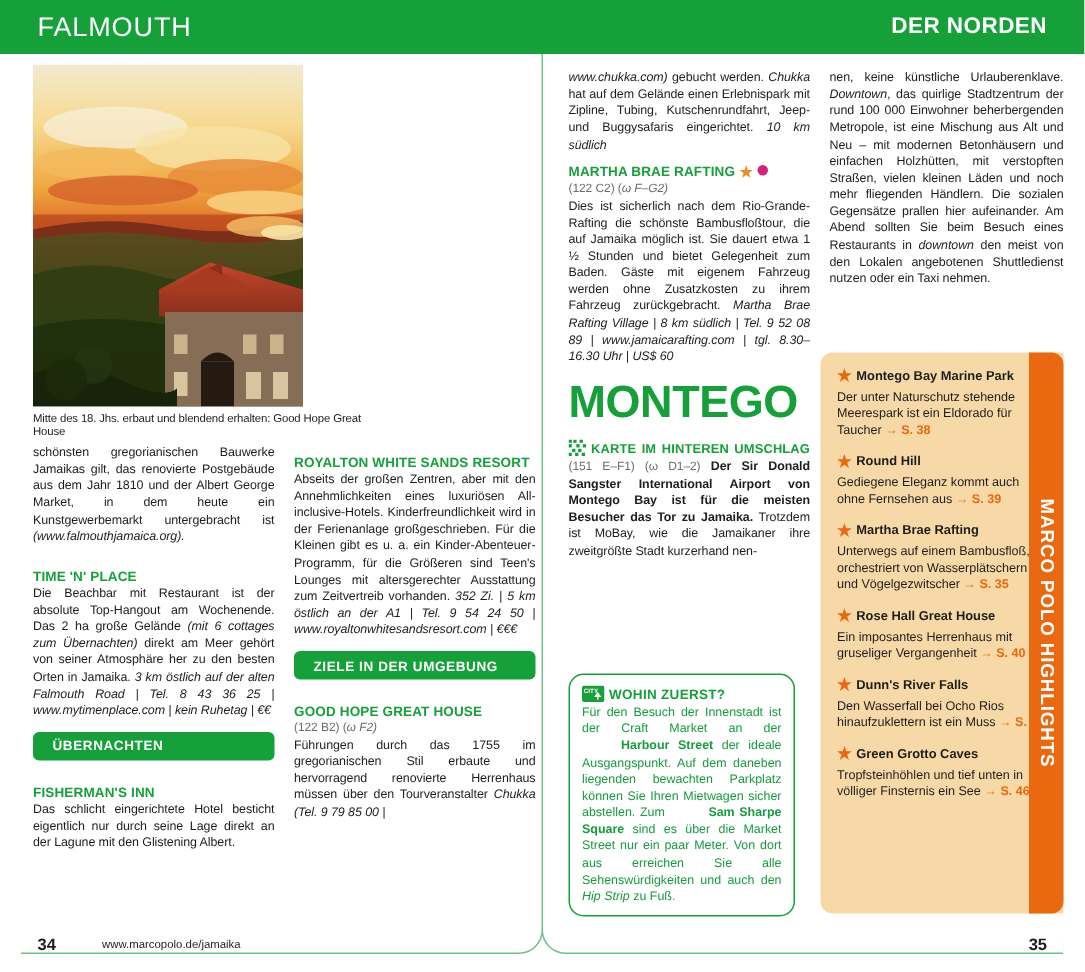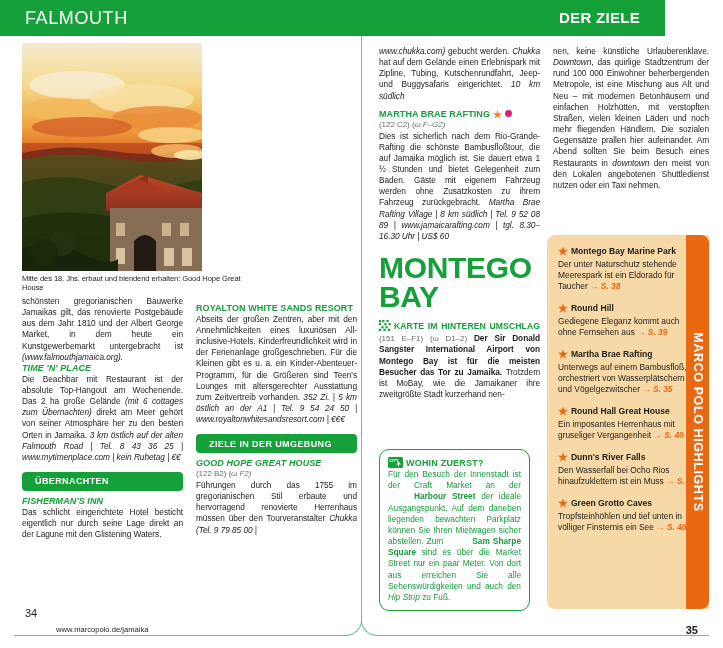--- a/index.html
+++ b/index.html
@@ -7,21 +7,21 @@
   body {
     font-family:"Liberation Sans", sans-serif;
     background:#ffffff;
     position:relative;
     overflow:hidden;
     -webkit-font-smoothing:antialiased;
   }
 
   
   .header {
-    position:absolute; top:0; left:0; width:665px; height:36px;
+    position:absolute; top:0; left:0; width:723px; height:36px;
     background:#15a03a;
   }
   .header-left {
     position:absolute; left:25px; top:8px;
     color:#ffffff; font-size:18px; letter-spacing:.6px;
     font-weight:400;
   }
   .header-right {
     position:absolute; right:25px; top:9px;
     color:#ffffff; font-size:15px; font-weight:bold; letter-spacing:.3px;
@@ -77,21 +77,21 @@
     font-weight:bold; font-size:9px; letter-spacing:.4px;
     padding:3.5px 0 3.5px 13px;
     border-radius:4px;
     margin:9px 0 5px 0;
   }
   
   .poi {
     color:#15a03a; font-weight:bold; font-size:9px;
     letter-spacing:.1px; margin:7px 0 0 0; line-height:1.2;
   }
-  .poi-first { margin-top:0;font-style:italic; }
+  .poi-first { margin-top:16px; }
   .ref {
     color:#6d6d6d; font-size:8px; font-style:normal; margin:0 0 0 0;
   }
   .ref i { font-style:italic; }
   .it { font-style:italic; }
   .bd { font-weight:bold; }
 
   
   .star-ico {
     display:inline-block; color:#f08a1d; font-size:10px;
@@ -155,42 +155,42 @@
   }
   .mp-list { padding:10px 10px 0 11px; }
   .mp-item { margin-bottom:10px; }
   .mp-title {
     font-weight:bold; font-size:8.6px; color:#1d1d1b; line-height:1.2;
   }
   .mp-star { color:#ea6910; font-size:11px; margin-right:3px; vertical-align:-1px; }
   .mp-desc {
     font-size:8.4px; color:#1d1d1b; line-height:1.3; margin-top:1px;
   }
-  .mp-ref { color:#ea6910; font-weight:bold;font-style:italic; }
+  .mp-ref { color:#ea6910; font-weight:bold; }
 
   
   .foot-pageL {
-    position:absolute; left:25px; bottom:29px;
-    font-size:11px; font-weight:normal; color:#1d1d1b;
+    position:absolute; left:25px; bottom:12px;
+    font-size:11px; font-weight:bold; color:#1d1d1b;
   }
   .foot-url {
-    position:absolute; left:56px; bottom:14px;
+    position:absolute; left:68px; bottom:14px;
     font-size:7.6px; color:#1d1d1b;margin-top:14px;
   }
   .foot-pageR {
     position:absolute; right:25px; bottom:12px;
     font-size:11px; font-weight:bold; color:#1d1d1b;
   }
 </style>
 </head>
 <body>
 
 <div class="header">
   <div class="header-left">FALMOUTH</div>
-  <div class="header-right">DER ZIELE</div>
+  <div class="header-right">DER NORDEN</div>
 </div>
 
 <div class="page-frame-left"></div>
 <div class="page-frame-right"></div>
 
 <div class="photo">
   <svg width="180" height="228" viewBox="0 0 180 228">
     <defs>
       <linearGradient id="sky" x1="0" y1="0" x2="0" y2="1">
         <stop offset="0%" stop-color="#f3ead0"></stop>
@@ -251,21 +251,21 @@
 <div class="col" id="col1">
   <p><span>schönsten gregorianischen Bauwerke Jamaikas gilt, das renovierte Postgebäude aus dem Jahr 1810 und der Albert George Market, in dem heute ein Kunstgewerbemarkt untergebracht ist </span><span class="it">(www.falmouthjamaica.org).</span></p>
 
 
   <div class="poi poi-first">TIME 'N' PLACE</div>
   <p><span>Die Beachbar mit Restaurant ist der absolute Top-Hangout am Wochenende. Das 2 ha große Gelände </span><span class="it">(mit 6 cottages zum Übernachten)</span><span> direkt am Meer gehört von seiner Atmosphäre her zu den besten Orten in Jamaika. </span><span class="it">3 km östlich auf der alten Falmouth Road | Tel. 8 43 36 25 | www.mytimenplace.com | kein Ruhetag | €€</span></p>
 
   <div class="banner">ÜBERNACHTEN</div>
 
   <div class="poi poi-first">FISHERMAN'S INN</div>
-  <p>Das schlicht eingerichtete Hotel besticht eigentlich nur durch seine Lage direkt an der Lagune mit den Glistening Waters.</p>
+  <p>Das schlicht eingerichtete Hotel besticht eigentlich nur durch seine Lage direkt an der Lagune mit den Glistening Albert.</p>
 </div>
 
 <div class="col" id="col2">
 
   <div class="poi">ROYALTON WHITE SANDS RESORT</div>
   <p><span>Abseits der großen Zentren, aber mit den Annehmlichkeiten eines luxuriösen All-inclusive-Hotels. Kinderfreundlichkeit wird in der Ferienanlage großgeschrieben. Für die Kleinen gibt es u. a. ein Kinder-Abenteuer-Programm, für die Größeren sind Teen's Lounges mit altersgerechter Ausstattung zum Zeitvertreib vorhanden. </span><span class="it">352 Zi. | 5 km östlich an der A1 | Tel. 9 54 24 50 | www.royaltonwhitesandsresort.com | €€€</span></p>
 
   <div class="banner">ZIELE IN DER UMGEBUNG</div>
 
   <div class="poi poi-first">GOOD HOPE GREAT HOUSE</div>
@@ -275,21 +275,20 @@
 
 <div class="col" id="col3">
   <p><span class="it">www.chukka.com)</span><span> gebucht werden. </span><span class="it">Chukka</span><span> hat auf dem Gelände einen Erlebnispark mit Zipline, Tubing, Kutschenrundfahrt, Jeep- und Buggysafaris eingerichtet. </span><span class="it">10 km südlich</span></p>
 
   <div class="poi"><span>MARTHA BRAE RAFTING</span><span class="star-ico">★</span><span class="dot-ico"></span></div>
   <div class="ref"><span>(122 C2) (</span><i>ω F–G2)</i></div>
   <p><span>Dies ist sicherlich nach dem Rio-Grande-Rafting die schönste Bambusfloßtour, die auf Jamaika möglich ist. Sie dauert etwa 1 ½ Stunden und bietet Gelegenheit zum Baden. Gäste mit eigenem Fahrzeug werden ohne Zusatzkosten zu ihrem Fahrzeug zurückgebracht. </span><span class="it">Martha Brae Rafting Village | 8 km südlich | Tel. 9 52 08 89 | www.jamaicarafting.com | tgl. 8.30–16.30 Uhr | US$ 60</span></p>
 
   <div class="bigtitle">
     <span>MONTEGO</span><br>
-    <span>BAY</span>
   </div>
 
   <p><span class="qr"><svg width="12" height="11" viewBox="0 0 12 11">
           <g fill="#15a03a">
             <rect x="0" y="0" width="2.2" height="2.2"></rect>
             <rect x="3.2" y="0" width="2.2" height="2.2"></rect>
             <rect x="7.4" y="0" width="2.2" height="2.2"></rect>
             <rect x="0" y="3.1" width="2.2" height="2.2"></rect>
             <rect x="5.2" y="3.1" width="2.2" height="2.2"></rect>
             <rect x="9.6" y="3.1" width="2.2" height="2.2"></rect>
@@ -326,21 +325,21 @@
     </div>
     <div class="mp-item">
       <div class="mp-title"><span class="mp-star">★</span><span>Round Hill</span></div>
       <div class="mp-desc"><span>Gediegene Eleganz kommt auch ohne Fernsehen aus </span><span class="mp-ref">→ S. 39</span></div>
     </div>
     <div class="mp-item">
       <div class="mp-title"><span class="mp-star">★</span><span>Martha Brae Rafting</span></div>
       <div class="mp-desc"><span>Unterwegs auf einem Bambusfloß, orchestriert von Wasserplätschern und Vögelgezwitscher </span><span class="mp-ref">→ S. 35</span></div>
     </div>
     <div class="mp-item">
-      <div class="mp-title"><span class="mp-star">★</span><span>Round Hall Great House</span></div>
+      <div class="mp-title"><span class="mp-star">★</span><span>Rose Hall Great House</span></div>
       <div class="mp-desc"><span>Ein imposantes Herrenhaus mit gruseliger Vergangenheit </span><span class="mp-ref">→ S. 40</span></div>
     </div>
     <div class="mp-item">
       <div class="mp-title"><span class="mp-star">★</span><span>Dunn's River Falls</span></div>
       <div class="mp-desc"><span>Den Wasserfall bei Ocho Rios hinaufzuklettern ist ein Muss </span><span class="mp-ref">→ S. 40</span></div>
     </div>
     <div class="mp-item">
       <div class="mp-title"><span class="mp-star">★</span><span>Green Grotto Caves</span></div>
       <div class="mp-desc"><span>Tropfsteinhöhlen und tief unten in völliger Finsternis ein See </span><span class="mp-ref">→ S. 46</span></div>
     </div>

